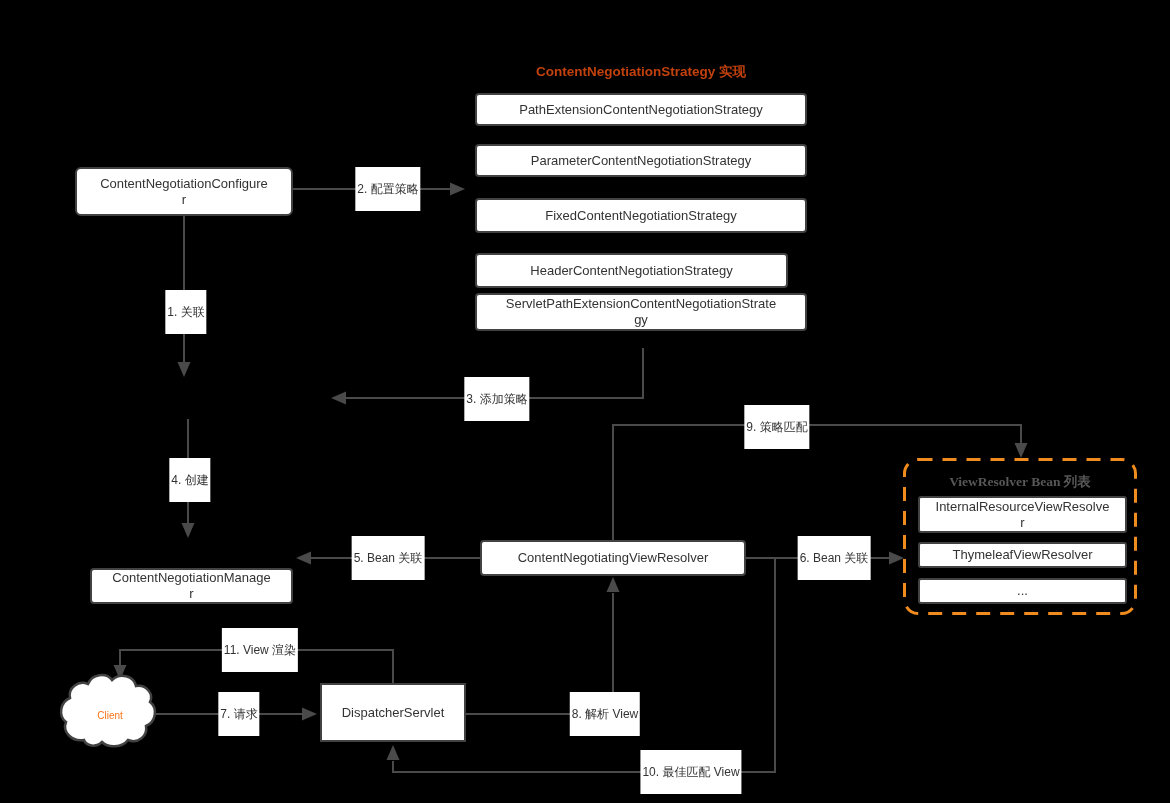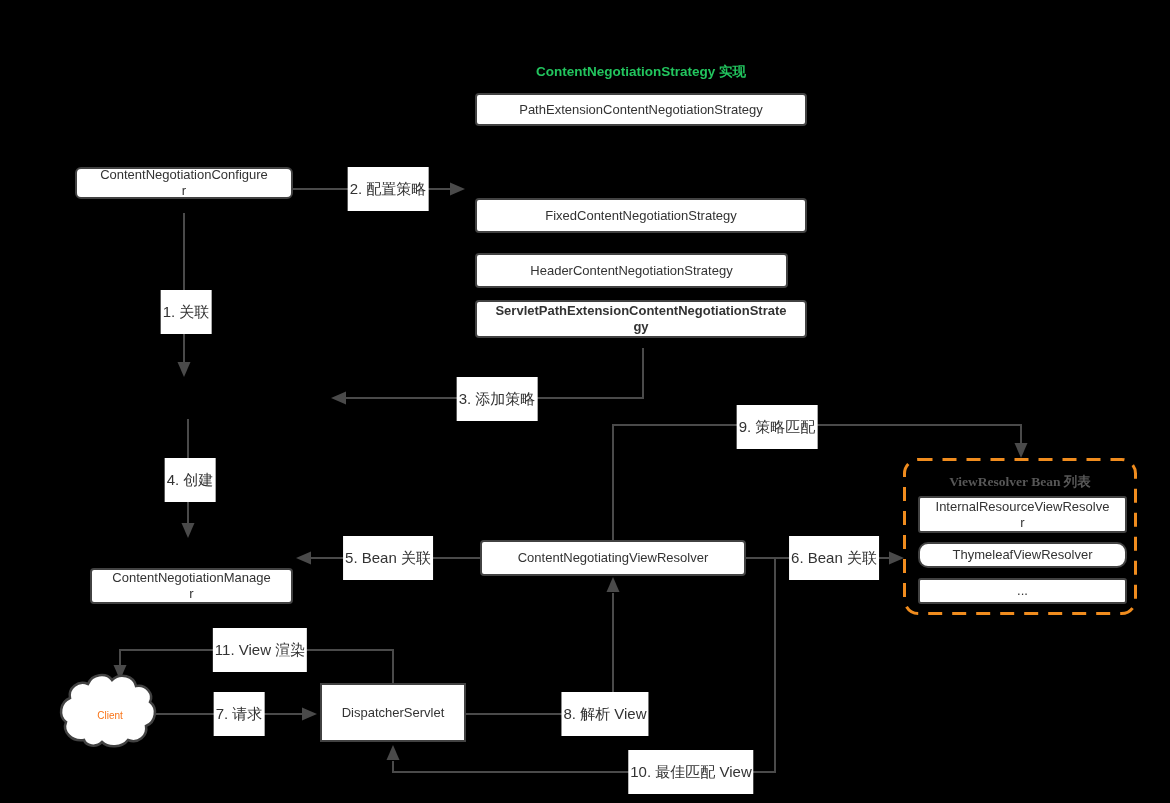--- a/index.html
+++ b/index.html
@@ -10,28 +10,28 @@
   .wires{position:absolute;left:0;top:0;}
   .box{
     position:absolute;box-sizing:border-box;background:#ffffff;border:2px solid #424242;
     border-radius:4px;color:#333333;font-size:13px;line-height:16px;
     display:flex;align-items:center;justify-content:center;text-align:center;
     white-space:pre-line;padding:1px 3px;
   }
   .box.sharp{border-radius:0;border-width:2px;}
   .box.inner{border-radius:3px;}
   .section-title{
-    position:absolute;color:#22c55e;font-size:13.5px;font-weight:bold;text-align:center;
+    position:absolute;color:#c2410c;font-size:13.5px;font-weight:bold;text-align:center;
   }
   .group-title{
     position:absolute;color:#575757;font-size:13.5px;font-weight:bold;text-align:center;font-family:Liberation Serif, serif;
   }
   .edge-label{
     position:absolute;transform:translate(-50%,-50%);background:#ffffff;color:#333333;
-    font-size:15px;line-height:16px;padding:14px 2px;white-space:nowrap;
+    font-size:12px;line-height:16px;padding:14px 2px;white-space:nowrap;
   }
   .client-text{
     position:absolute;transform:translate(-50%,-50%);color:#f97316;font-size:10px;white-space:nowrap;
   }
 </style>
 </head>
 <body>
 
 <div class="stage">
 
@@ -61,39 +61,40 @@
       <polygon points="1021,458 1014.5,443 1027.5,443"></polygon>
       <polygon points="393,745 386.5,760 399.5,760"></polygon>
       <polygon points="120,680 113.5,665 126.5,665"></polygon>
     </g>
     <rect x="904.5" y="459.5" width="231" height="154" rx="14" fill="none" stroke="#f08c1e" stroke-width="3" stroke-dasharray="14 10"></rect>
     <path d="M 84 740 C 72 742 62 732 66 722 C 58 716 60 702 70 698 C 68 688 78 680 88 684 C 92 674 106 672 112 680 C 120 672 134 676 136 686 C 146 684 154 694 150 702 C 158 708 156 722 146 726 C 148 736 138 744 128 740 C 122 748 108 748 102 742 C 96 748 86 746 84 740 Z" fill="#ffffff" stroke="#424242" stroke-width="2.5"></path>
   </svg>
 
   <div class="section-title" style="left:475px;top:63px;width:332px;">ContentNegotiationStrategy 实现</div>
   <div class="box" style="left:475px;top:93px;width:332px;height:33px;">PathExtensionContentNegotiationStrategy</div>
+  <div class="box" style="left:475px;top:144px;width:332px;height:33px;">ParameterContentNegotiationStrategy</div>
   <div class="box" style="left:475px;top:198px;width:332px;height:35px;">FixedContentNegotiationStrategy</div>
   <div class="box" style="left:475px;top:253px;width:313px;height:35px;">HeaderContentNegotiationStrategy</div>
-  <div class="box" style="left:475px;top:300px;width:332px;height:38px;font-weight:bold;">ServletPathExtensionContentNegotiationStrate
+  <div class="box" style="left:475px;top:293px;width:332px;height:38px;">ServletPathExtensionContentNegotiationStrate
 gy</div>
 
-  <div class="box" style="left:75px;top:167px;width:218px;height:32px;border-radius:6px;">ContentNegotiationConfigure
+  <div class="box" style="left:75px;top:167px;width:218px;height:49px;border-radius:6px;">ContentNegotiationConfigure
 r</div>
   <div class="box" style="left:90px;top:540px;width:203px;height:36px;margin-top:28px;">ContentNegotiationManage
 r</div>
 
   <div class="box" style="left:480px;top:540px;width:266px;height:36px;">ContentNegotiatingViewResolver</div>
   <div class="box sharp" style="left:320px;top:683px;width:146px;height:59px;">DispatcherServlet</div>
 
   <div class="client-text" style="left:110px;top:715px;">Client</div>
 
   <div class="group-title" style="left:903px;top:473px;width:234px;">ViewResolver Bean 列表</div>
   <div class="box inner" style="left:918px;top:496px;width:209px;height:37px;">InternalResourceViewResolve
 r</div>
-  <div class="box inner" style="left:918px;top:542px;width:209px;height:26px;border-radius:10px;">ThymeleafViewResolver</div>
+  <div class="box inner" style="left:918px;top:542px;width:209px;height:26px;">ThymeleafViewResolver</div>
   <div class="box inner" style="left:918px;top:578px;width:209px;height:26px;">...</div>
 
   <div class="edge-label" style="left:186px;top:312px;text-align:right;">1. 关联</div>
   <div class="edge-label" style="left:388px;top:189px;">2. 配置策略</div>
   <div class="edge-label" style="left:497px;top:399px;">3. 添加策略</div>
   <div class="edge-label" style="left:190px;top:480px;">4. 创建</div>
   <div class="edge-label" style="left:388px;top:558px;">5. Bean 关联</div>
   <div class="edge-label" style="left:834px;top:558px;">6. Bean 关联</div>
   <div class="edge-label" style="left:239px;top:714px;">7. 请求</div>
   <div class="edge-label" style="left:605px;top:714px;">8. 解析 View</div>

